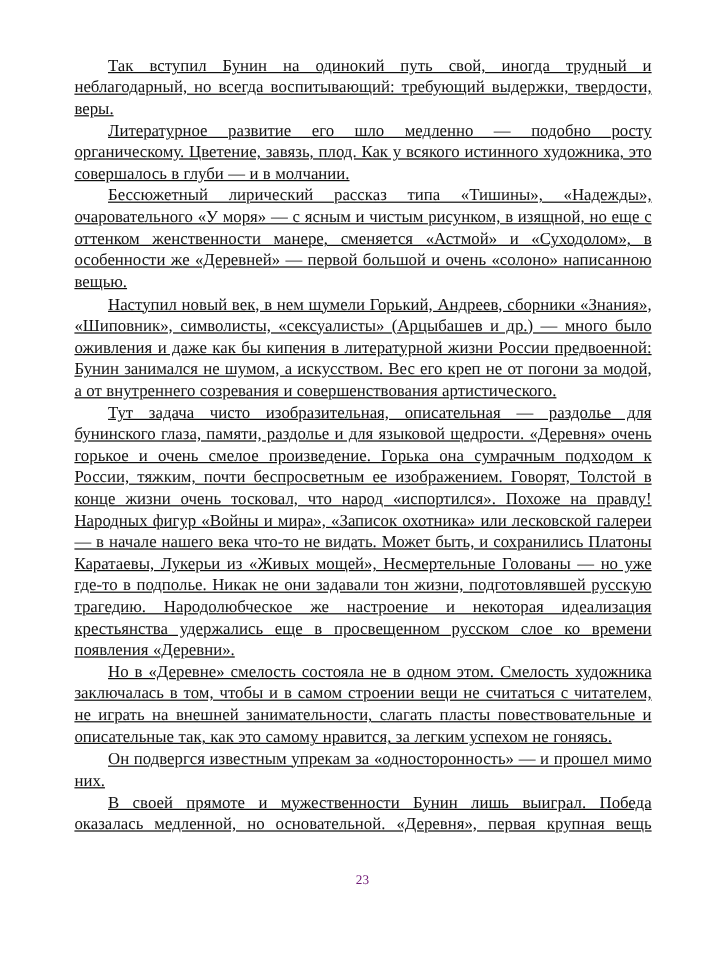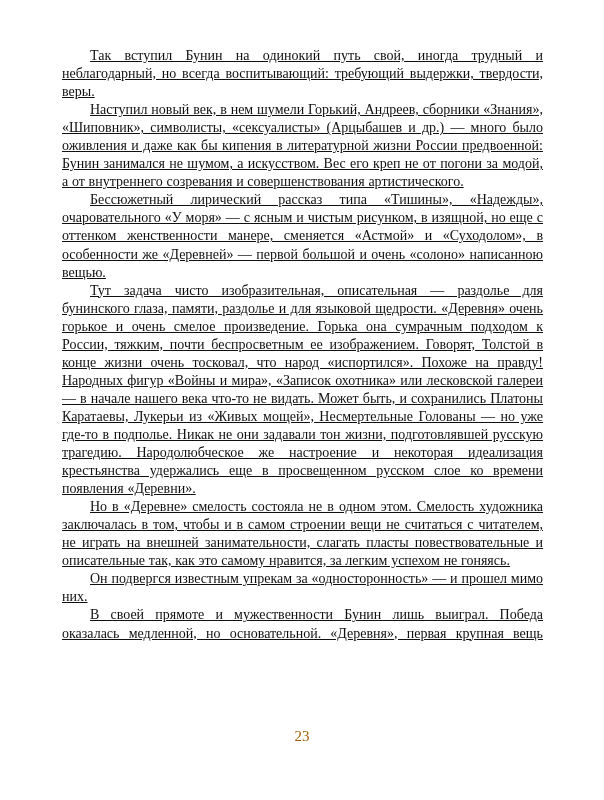--- a/index.html
+++ b/index.html
@@ -42,37 +42,38 @@
   .sp {
     letter-spacing: 3.1px;
   }
   .folio {
     position: absolute;
     left: 0;
     top: 728px;
     width: 604px;
     text-align: center;
     font-family: "Liberation Serif", "DejaVu Serif", serif;
-    font-size: 15px;
-    color: #a16207;
+    font-size: 11px;
+    color: #701a75;
   }
 </style>
 </head>
 <body>
 
 <div class="page">
 
   <div class="textblock">
 
     <p class="para">Так вступил Бунин на одинокий путь свой, иногда трудный и неблагодарный, но всегда воспитывающий: требующий выдержки, твердости, веры.</p>
 
+    <p class="para">Литературное развитие его шло медленно — подобно росту органическому. Цветение, завязь, плод. Как у всякого истинного художника, это совершалось в глуби — и в молчании.</p>
+
+    <p class="para">Бессюжетный лирический рассказ типа «Тишины», «Надежды», очаровательного «У моря» — с ясным и чистым рисунком, в изящной, но еще с оттенком женственности манере, сменяется «Астмой» и «Суходолом», в особенности же «Деревней» — первой большой и очень «солоно» написанною вещью.</p>
 
     <p class="para">Наступил новый век, в нем шумели Горький, Андреев, сборники «Знания», «Шиповник», символисты, «сексуалисты» (Арцыбашев и др.) — много было оживления и даже как бы кипения в литературной жизни России предвоенной: Бунин занимался не шумом, а искусством. Вес его креп не от погони за модой, а от внутреннего созревания и совершенствования артистического.</p>
-
-    <p class="para">Бессюжетный лирический рассказ типа «Тишины», «Надежды», очаровательного «У моря» — с ясным и чистым рисунком, в изящной, но еще с оттенком женственности манере, сменяется «Астмой» и «Суходолом», в особенности же «Деревней» — первой большой и очень «солоно» написанною вещью.</p>
 
     <p class="para">Тут задача чисто изобразительная, описательная — раздолье для бунинского глаза, памяти, раздолье и для языковой щедрости. «Деревня» очень горькое и очень смелое произведение. Горька она сумрачным подходом к России, тяжким, почти беспросветным ее изображением. Говорят, Толстой в конце жизни очень тосковал, что народ «испортился». Похоже на правду! Народных фигур «Войны и мира», «Записок охотника» или лесковской галереи — в начале нашего века что-то не видать. Может быть, и сохранились Платоны Каратаевы, Лукерьи из «Живых мощей», Несмертельные Голованы — но уже где-то в подполье. Никак не они задавали тон жизни, подготовлявшей русскую трагедию. Народолюбческое же настроение и некоторая идеализация крестьянства удержались еще в просвещенном русском слое ко времени появления «Деревни».</p>
 
 
     <p class="para">Но в «Деревне» смелость состояла не в одном этом. Смелость художника заключалась в том, чтобы и в самом строении вещи не считаться с читателем, не играть на внешней занимательности, слагать пласты повествовательные и описательные так, как это самому нравится, за легким успехом не гоняясь.</p>
 
     <p class="para">Он подвергся известным упрекам за «односторонность» — и прошел мимо них.</p>
 
     <p class="para cont">В своей прямоте и мужественности Бунин лишь выиграл. Победа оказалась медленной, но основательной. «Деревня», первая крупная вещь</p>
 

